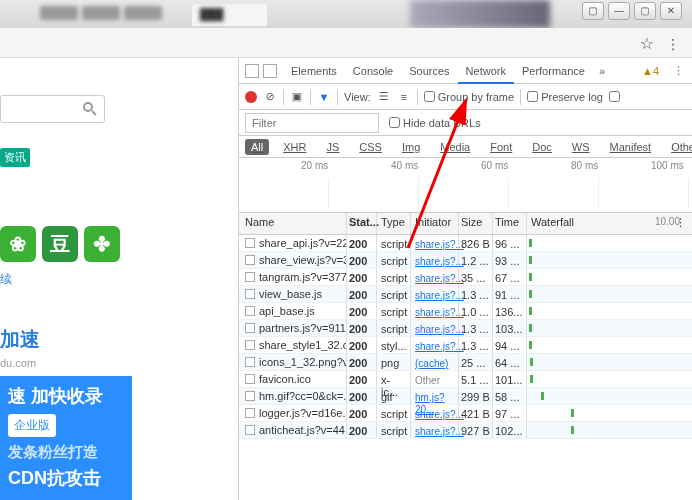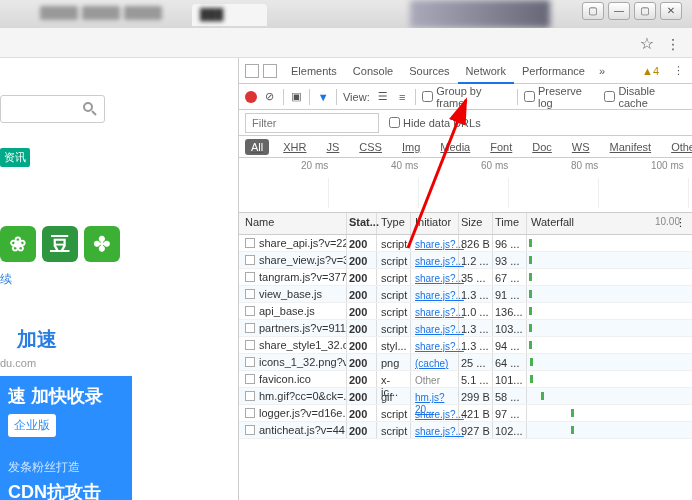--- a/index.html
+++ b/index.html
@@ -17,26 +17,26 @@
 .menu-dots { position: absolute; right: 12px; top: 8px; font-size: 14px; color: #555; }
 
 .left-pane { position: absolute; left: 0; top: 58px; width: 238px; height: 442px; background: #fff; }
 .search-box { position: absolute; left: 0; top: 37px; width: 105px; height: 28px; border: 1px solid #ccc; border-radius: 3px; }
 .search-box svg { position: absolute; right: 6px; top: 5px; }
 .news-tag { position: absolute; left: 0; top: 90px; background: #0a8; color: #fff; font-size: 11px; padding: 2px 4px; border-radius: 2px; }
 .social-icons { position: absolute; left: 0; top: 168px; display: flex; gap: 6px; }
 .social-ico { width: 36px; height: 36px; border-radius: 6px; display: flex; align-items: center; justify-content: center; color: #fff; font-size: 20px; font-weight: bold; }
 .left-link { position: absolute; left: 0; top: 213px; font-size: 12px; color: #2a7de1; }
 .promo1 { position: absolute; left: 0; top: 268px; width: 110px; }
-.promo1-title { font-size: 20px; color: #2a7de1; font-weight: bold; margin-left: 17px; }
+.promo1-title { font-size: 20px; color: #2a7de1; font-weight: bold; }
 .promo1-sub { font-size: 11px; color: #999; margin-top: 4px; }
 .promo2 { position: absolute; left: 0; top: 318px; width: 132px; height: 150px; background: #2a8eff; color: #fff; padding: 8px; }
 .promo2-row1 { font-size: 18px; font-weight: bold; }
 .promo2-badge { display: inline-block; background: #fff; color: #2a8eff; font-size: 12px; padding: 3px 6px; border-radius: 3px; margin-top: 6px; }
-.promo2-txt { font-size: 12px; margin-top: 22px; color: #cce5ff; }
+.promo2-txt { font-size: 15px; margin-top: 6px; color: #cce5ff; font-weight: bold; }
 .promo2-big { font-size: 18px; font-weight: bold; margin-top: 4px; }
 
 .devtools { position: absolute; left: 238px; top: 58px; width: 454px; height: 442px; background: #fff; border-left: 1px solid #ccc; }
 .dt-tabs { height: 26px; border-bottom: 1px solid #ccc; display: flex; align-items: center; font-size: 11px; color: #555; }
 .dt-dock { padding: 0 6px; display: flex; gap: 4px; }
 .dt-dock span { width: 14px; height: 14px; border: 1px solid #aaa; }
 .dt-tab { padding: 0 8px; height: 26px; line-height: 26px; cursor: pointer; }
 .dt-tab.active { border-bottom: 2px solid #1a73e8; }
 .dt-overflow { padding: 0 6px; }
 .dt-warn { margin-left: auto; padding: 0 6px; color: #b58900; font-size: 11px; }
@@ -162,21 +162,20 @@
         <input type="checkbox" style="">
         <span>Group by frame</span>
       </label>
     <span class="tb-sep"></span>
     <label class="tb-chk">
         <input type="checkbox" style="">
         <span>Preserve log</span>
       </label>
     <label class="tb-chk">
         <input type="checkbox" style="">
-        <span>Disable cache</span>
       </label>
   </div>
 
   <div class="dt-filter-row">
     <input class="filter-input" placeholder="Filter" style="">
     <label class="tb-chk">
         <input type="checkbox" style="">
         <span>Hide data URLs</span>
       </label>
   </div>

